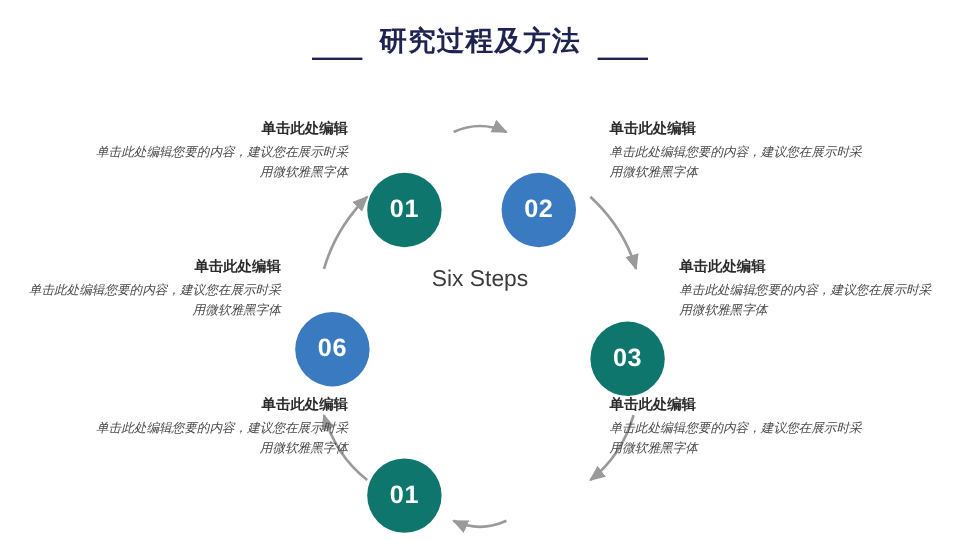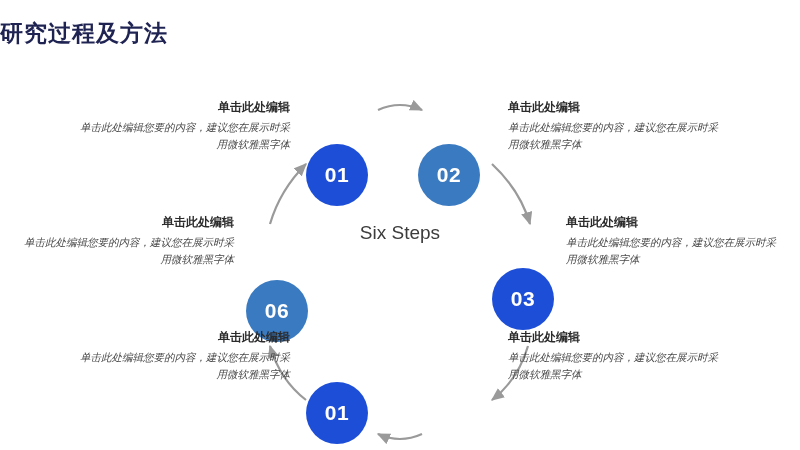--- a/index.html
+++ b/index.html
@@ -16,24 +16,23 @@
   }
 
   
   .title-bar {
     position: absolute;
     top: 16px;
     left: 0;
     width: 800px;
     height: 34px;
     display: flex;
-    align-items: flex-start;
+    align-items: flex-end;
     justify-content: center;
     gap: 14px;
-    flex-direction: column;
   }
   .title-rule {
     width: 42px;
     height: 2px;
     background: #1f2352;
   }
   .title-text {
     font-size: 23px;
     font-weight: bold;
     color: #1f2352;
@@ -64,29 +63,29 @@
     height: 62px;
     border-radius: 50%;
     display: flex;
     align-items: center;
     justify-content: center;
     color: #ffffff;
     font-size: 21px;
     font-weight: bold;
     letter-spacing: 0.5px;
   }
-  .node-dark  { background: #1d4ed8; }
+  .node-dark  { background: #0f766e; }
   .node-light { background: #3a7ac0; }
 
   .node-01 { left: 306px; top: 84px; }
   .node-02 { left: 418px; top: 84px; }
   .node-03 { left: 492px; top: 208px; }
   .node-04 { left: 430px; top: 322px; }
   .node-05 { left: 306px; top: 322px; }
-  .node-06 { left: 246px; top: 220px; }
+  .node-06 { left: 246px; top: 200px; }
 
   
   .center-label {
     position: absolute;
     left: 320px;
     top: 160px;
     width: 160px;
     text-align: center;
     font-size: 19px;
     color: #3c3c3c;

